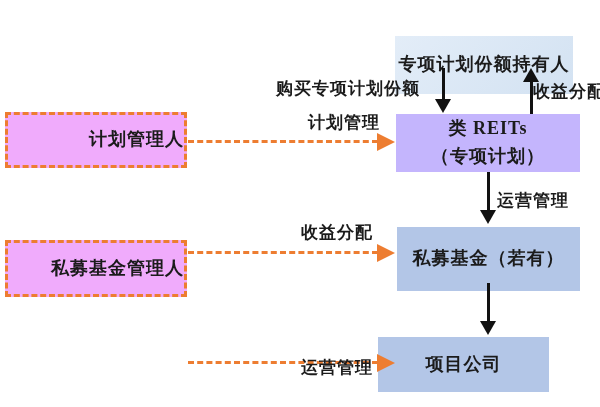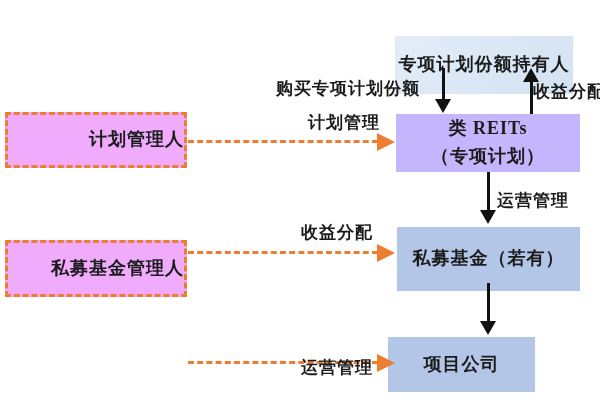--- a/index.html
+++ b/index.html
@@ -92,21 +92,21 @@
 
   <div class="box box-reits" style="left:396px; top:114px; width:184px; height:58px;">
     <span>类 REITs</span>
     <span>（专项计划）</span>
   </div>
 
   <div class="box box-fund" style="left:397px; top:227px; width:183px; height:64px;">
     <span>私募基金（若有）</span>
   </div>
 
-  <div class="box box-project" style="left:388px; top:337px; width:147px; height:55px;">
+  <div class="box box-project" style="left:378px; top:337px; width:171px; height:55px;">
     <span>项目公司</span>
   </div>
 
   <div class="box dashed-box" style="left:5px; top:112px; width:182px; height:56px;">
     <span>计划管理人</span>
   </div>
 
   <div class="box dashed-box" style="left:5px; top:240px; width:182px; height:57px;">
     <span>私募基金管理人</span>
   </div>

